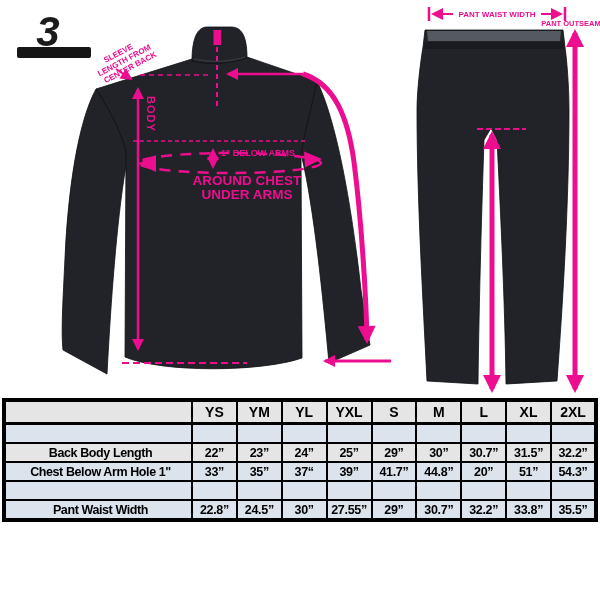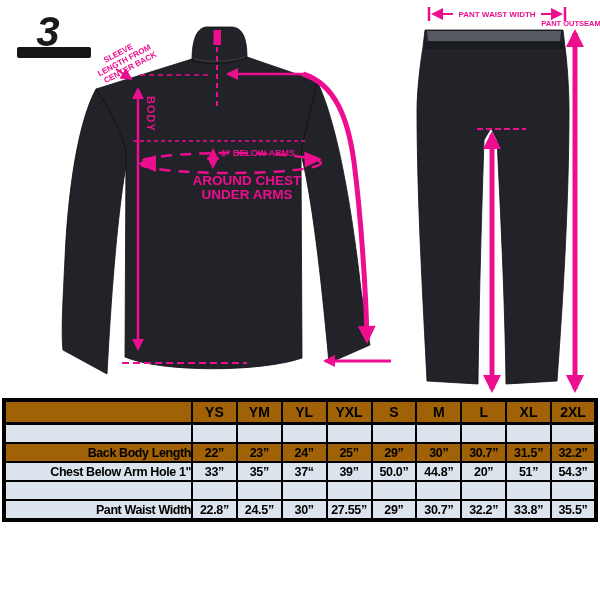--- a/index.html
+++ b/index.html
@@ -1,24 +1,24 @@
 <!DOCTYPE html>
 <html><head>
 <meta charset="utf-8">
 <style>
   html,body{margin:0;padding:0;}
   body{width:600px;height:600px;background:#ffffff;font-family:"Liberation Sans",sans-serif;overflow:hidden;}
   .stage{position:relative;width:600px;height:600px;}
   svg{display:block;}
   .pinktext{fill:#EC0E8F;font-weight:bold;font-family:"Liberation Sans",sans-serif;}
-  .size-table{border-collapse:collapse;table-layout:fixed;width:596px;margin:1px 2px 0 2px;border:4px solid #000;background:#a16207;}
+  .size-table{border-collapse:collapse;table-layout:fixed;width:596px;margin:1px 2px 0 2px;border:4px solid #000;background:#e5e5e5;}
   .size-table th,.size-table td{border:2px solid #000;font-weight:bold;color:#000;padding:0;overflow:hidden;}
   .size-table thead th{border-bottom:3px solid #000;font-size:14px;height:20px;text-align:center;}
   .size-table td.num{font-size:12.5px;text-align:center;letter-spacing:-0.3px;height:17px;white-space:nowrap;}
-  .size-table td.label{font-size:12.5px;text-align:right;padding-left:4px;letter-spacing:-0.4px;white-space:nowrap;}
+  .size-table td.label{font-size:12.5px;text-align:center;padding-left:4px;letter-spacing:-0.4px;white-space:nowrap;}
   .size-table tr.shaded{background:#dbe3ec;}
 </style>
 </head>
 <body>
 
 <div class="stage">
 
   <svg width="600" height="397" viewBox="0 0 600 397">
     <defs>
       <marker id="ah" markerUnits="userSpaceOnUse" markerWidth="14" markerHeight="14" refX="11" refY="7" orient="auto-start-reverse">
@@ -152,21 +152,21 @@
           <td class="num">30.7”</td>
           <td class="num">31.5”</td>
           <td class="num">32.2”</td>
         </tr>
         <tr class="shaded">
           <td class="label">Chest Below Arm Hole 1"</td>
           <td class="num">33”</td>
           <td class="num">35”</td>
           <td class="num">37“</td>
           <td class="num">39”</td>
-          <td class="num">50.0”</td>
+          <td class="num">41.7”</td>
           <td class="num">44.8”</td>
           <td class="num">20”</td>
           <td class="num">51”</td>
           <td class="num">54.3”</td>
         </tr>
         <tr class="shaded">
           <td class="label"></td>
           <td class="num"></td>
           <td class="num"></td>
           <td class="num"></td>

